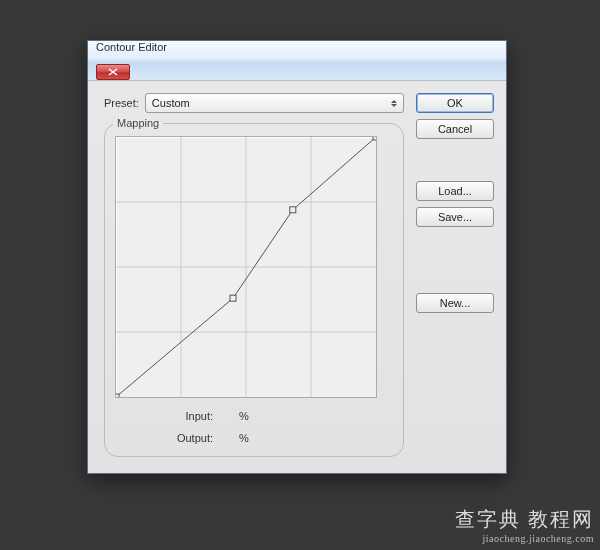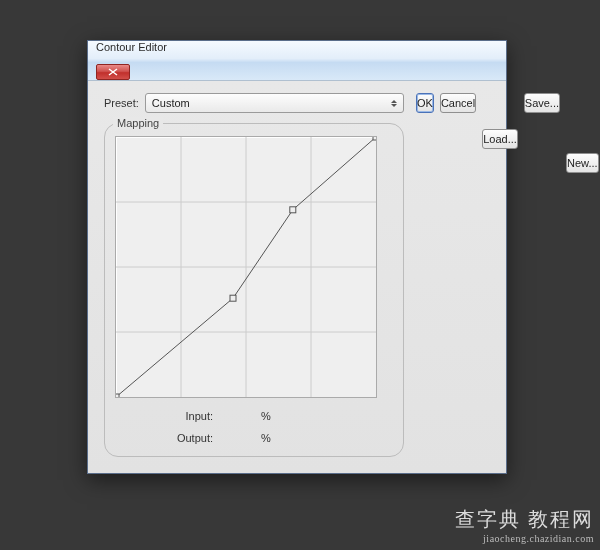--- a/index.html
+++ b/index.html
@@ -103,26 +103,26 @@
     box-shadow: inset 1px 1px 0 #fff;
     position: relative;
     margin: 2px 0 12px 0;
   }
   .curve-box svg { position: absolute; inset: 0; }
   .io-rows {
     display: flex; flex-direction: column; gap: 10px;
     padding-left: 50px;
   }
   .io-row {
-    display: flex; gap: 48px; align-items: center;
+    display: flex; gap: 26px; align-items: center;
     color: #333;
   }
   .io-label { width: 48px; text-align: right; }
   .right {
-    display: flex; flex-direction: row;
+    display: flex; flex-direction: column;
     gap: 6px;
     width: 78px;
   }
   .btn {
     height: 20px;
     background: linear-gradient(to bottom, #fdfdfd 0%, #e4e4e4 100%);
     border: 1px solid #8f8f8f;
     border-radius: 3px;
     display: flex; align-items: center; justify-content: center;
     color: #222;
@@ -215,14 +215,14 @@
         </div>
       <div class="btn gap-lg">
           <span>New...</span>
         </div>
     </div>
   </div>
 </div>
 
 <div class="watermark">
   <div class="big">查字典 教程网</div>
-  <div class="small">jiaocheng.chazidian.com</div>
+  <div class="small">jiaocheng.jiaocheng.com</div>
 </div>
 
 </body></html>

